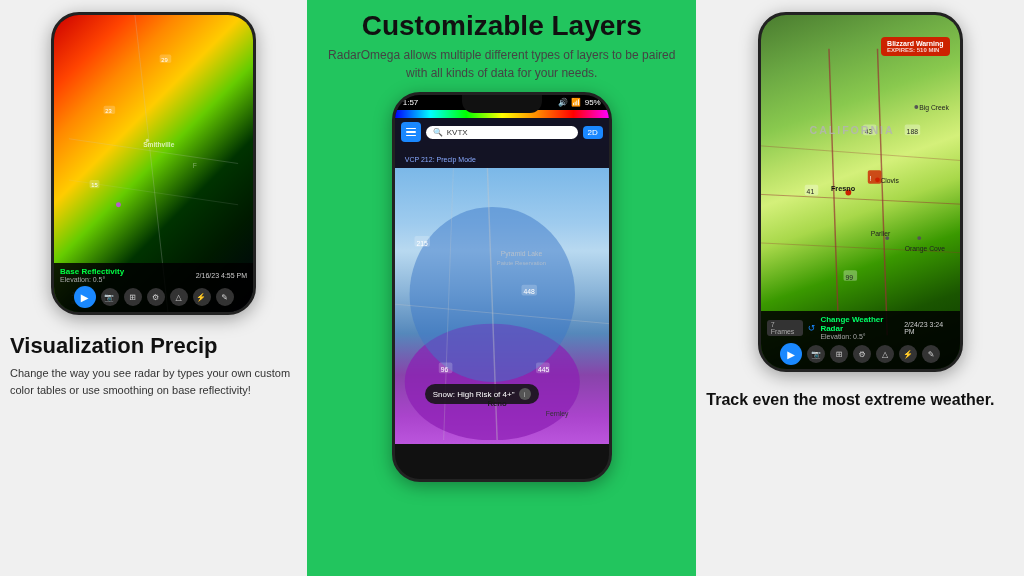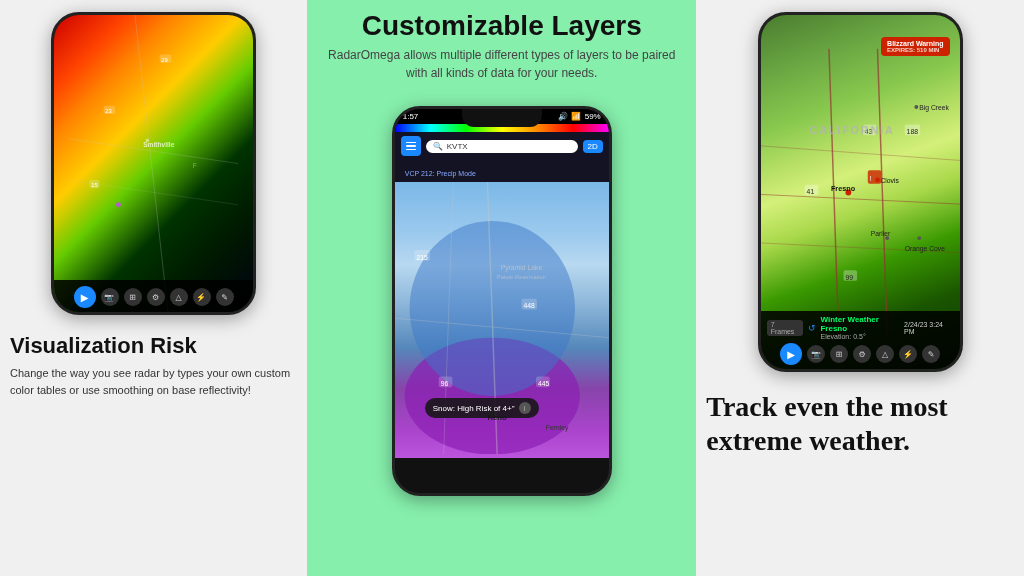--- a/index.html
+++ b/index.html
@@ -21,21 +21,21 @@
     }
 
     .panel-left {
       width: 30%;
       background: #f0f0f0;
       justify-content: flex-start;
     }
 
     .panel-center {
       width: 38%;
-      background: #86efac;
+      background: #22c55e;
       justify-content: flex-start;
       padding-top: 10px;
     }
 
     .panel-right {
       width: 32%;
       background: #f0f0f0;
       justify-content: flex-start;
     }
 
@@ -291,21 +291,21 @@
       color: #111;
       text-align: center;
       margin-bottom: 4px;
     }
 
     .center-desc {
       font-size: 12px;
       color: #444;
       text-align: center;
       line-height: 1.5;
-      margin-bottom: 24px;
+      margin-bottom: 10px;
     }
 
     
     .alert-badge {
       position: absolute;
       top: 22px;
       right: 10px;
       background: #cc2200;
       color: white;
       font-size: 7px;
@@ -382,53 +382,60 @@
         <text x="44" y="119" fill="white" font-size="7">23</text>
         <rect x="25" y="200" width="12" height="10" rx="2" fill="rgba(255,255,255,0.2)"></rect>
         <text x="27" y="209" fill="white" font-size="7">15</text>
         <text x="3" y="350" fill="rgba(255,255,255,0.4)" font-size="6">mapbox</text>
         <text x="3" y="340" fill="rgba(255,255,255,0.5)" font-size="6">Jimenez</text>
 
         <text x="150" y="185" fill="rgba(255,255,255,0.4)" font-size="8">F</text>
       </svg>
 
       <div class="phone-bottom-bar">
+        <div class="bottom-bar-row1">
+          <div>
+            <div class="bottom-bar-label">Base Reflectivity</div>
+            <div class="bottom-bar-sublabel">Elevation: 0.5°</div>
+          </div>
+          <div class="bottom-bar-date">2/16/23 4:55 PM</div>
+        </div>
         <div class="bottom-bar-icons">
           <div class="icon-play">▶</div>
           <div class="icon-circle">📷</div>
           <div class="icon-circle">⊞</div>
           <div class="icon-circle">⚙</div>
           <div class="icon-circle">△</div>
           <div class="icon-circle">⚡</div>
           <div class="icon-circle">✎</div>
         </div>
       </div>
     </div>
   </div>
 
   <div style="margin-top: 10px; width: 100%;">
-    <div class="section-title">Visualization Risk</div>
+    <div class="section-title">Visualization Precip</div>
     <div class="section-desc">Change the way you see radar by types your own custom color tables or use smoothing on base reflectivity!</div>
   </div>
 </div>
 
 <div class="panel panel-center">
   <div class="center-title">Customizable Layers</div>
   <div class="center-desc">RadarOmega allows multiple different types of layers to be paired with all kinds of data for your needs.</div>
 
   <div class="phone phone-center">
     <div class="phone-screen">
       <div class="phone-notch"></div>
 
       <div class="phone-status-bar">
         <span>1:57</span>
         <div style="display:flex;gap:3px;align-items:center;">
           <span>🔊</span>
           <span>📶</span>
-          <span>59%</span>
+          <span>95%</span>
         </div>
       </div>
 
       <div class="colorbar"></div>
 
       <div class="phone-toolbar">
         <div class="menu-btn">
           <div class="menu-lines">
             <div class="menu-line"></div>
             <div class="menu-line"></div>
@@ -528,35 +535,35 @@
         <div>Blizzard Warning</div>
         <div class="alert-badge-sub">EXPIRES: 510 MIN</div>
       </div>
 
       <div class="phone-bottom-bar">
         <div class="bottom-bar-row1">
           <div style="display:flex;align-items:center;gap:5px;">
             <span class="frames-badge">7 Frames</span>
             <span style="color:#1a88ff;font-size:9px;">↺</span>
             <div>
-              <div class="right-bottom-label">Winter Weather Fresno</div>
+              <div class="right-bottom-label">Change Weather Radar</div>
               <div class="bottom-bar-sublabel">Elevation: 0.5°</div>
             </div>
           </div>
           <div class="bottom-bar-date">2/24/23 3:24 PM</div>
         </div>
         <div class="bottom-bar-icons">
           <div class="icon-play">▶</div>
           <div class="icon-circle">📷</div>
           <div class="icon-circle">⊞</div>
           <div class="icon-circle">⚙</div>
           <div class="icon-circle">△</div>
           <div class="icon-circle">⚡</div>
           <div class="icon-circle">✎</div>
         </div>
       </div>
     </div>
   </div>
 
   <div style="margin-top: 10px; width: 100%;">
-    <div class="section-title" style="font-size:28px;font-family:Liberation Serif, serif;">Track even the most extreme weather.</div>
+    <div class="section-title" style="font-size:16px;">Track even the most extreme weather.</div>
   </div>
 </div>
 
 </body></html>

